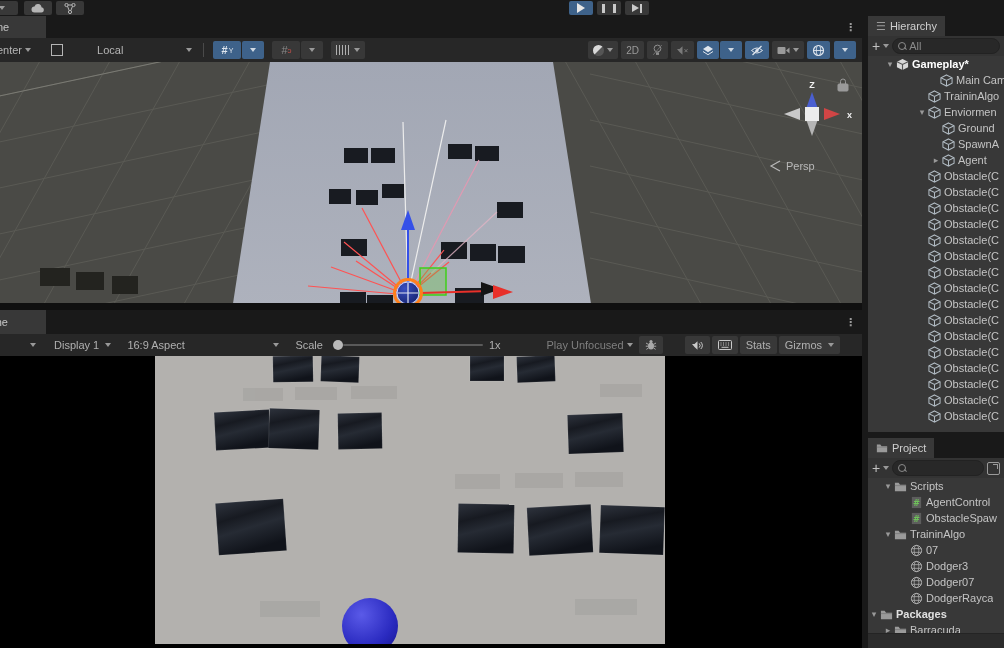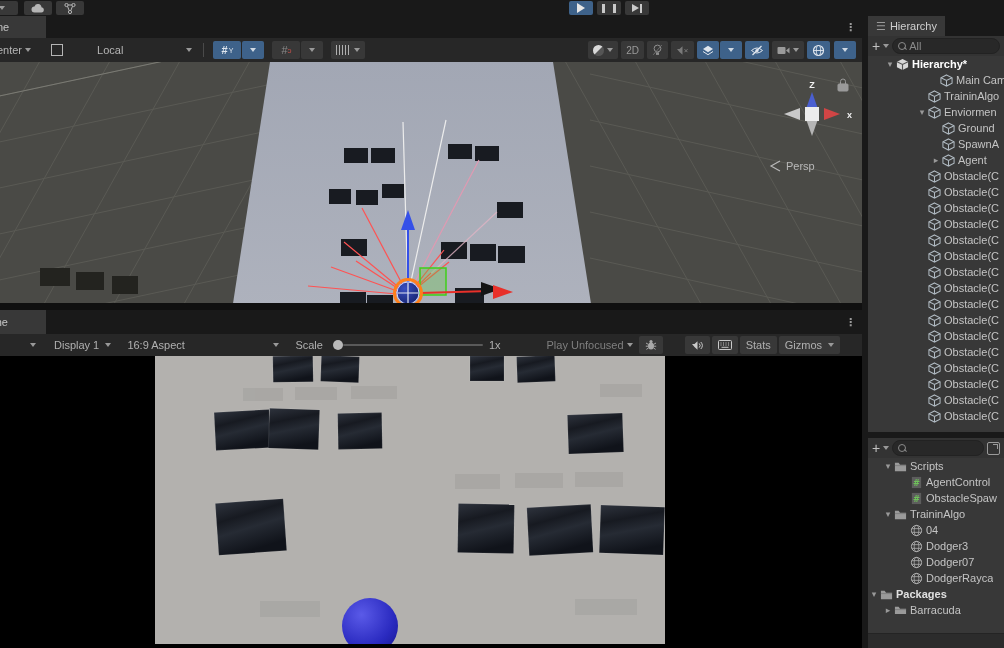--- a/index.html
+++ b/index.html
@@ -430,21 +430,21 @@
           <span>All</span>
         </div>
       </div>
       <div class="tree" style="height:376px;">
 
           <div class="trow bold" style="padding-left: 16px;">
             <span class="arr">▾</span>
             <svg class="ticon">
               <use href="#i-scene"></use>
             </svg>
-            <span class="tlabel">Hierarchy*</span>
+            <span class="tlabel">Gameplay*</span>
           </div>
 
           <div class="trow" style="padding-left: 60px;">
             <span class="arr"></span>
             <svg class="ticon">
               <use href="#i-cube"></use>
             </svg>
             <span class="tlabel">Main Cam</span>
           </div>
 
@@ -614,20 +614,28 @@
               <use href="#i-cube"></use>
             </svg>
             <span class="tlabel">Obstacle(C</span>
           </div>
         </div>
     </div>
 
     <div style="height:6px;background:#191919;"></div>
 
     <div style="position:relative;height:210px;">
+      <div class="panel-tabbar">
+        <div class="panel-tab">
+          <svg width="12" height="12" viewBox="0 0 14 14">
+              <use href="#i-folder"></use>
+            </svg>
+          <span>Project</span>
+        </div>
+      </div>
       <div class="panel-toolbar">
         <span class="plus">+</span>
         <span class="caret sm"></span>
         <div class="searchpill">
           <span class="mag"></span>
         </div>
         <span class="openicon"></span>
       </div>
       <div class="tree" style="height:156px;">
 
@@ -661,21 +669,21 @@
               <use href="#i-folder"></use>
             </svg>
             <span class="tlabel">TraininAlgo</span>
           </div>
 
           <div class="trow" style="padding-left: 30px;">
             <span class="arr"></span>
             <svg class="ticon">
               <use href="#i-nn"></use>
             </svg>
-            <span class="tlabel">04</span>
+            <span class="tlabel">07</span>
           </div>
 
           <div class="trow" style="padding-left: 30px;">
             <span class="arr"></span>
             <svg class="ticon">
               <use href="#i-nn"></use>
             </svg>
             <span class="tlabel">Dodger3</span>
           </div>
 

